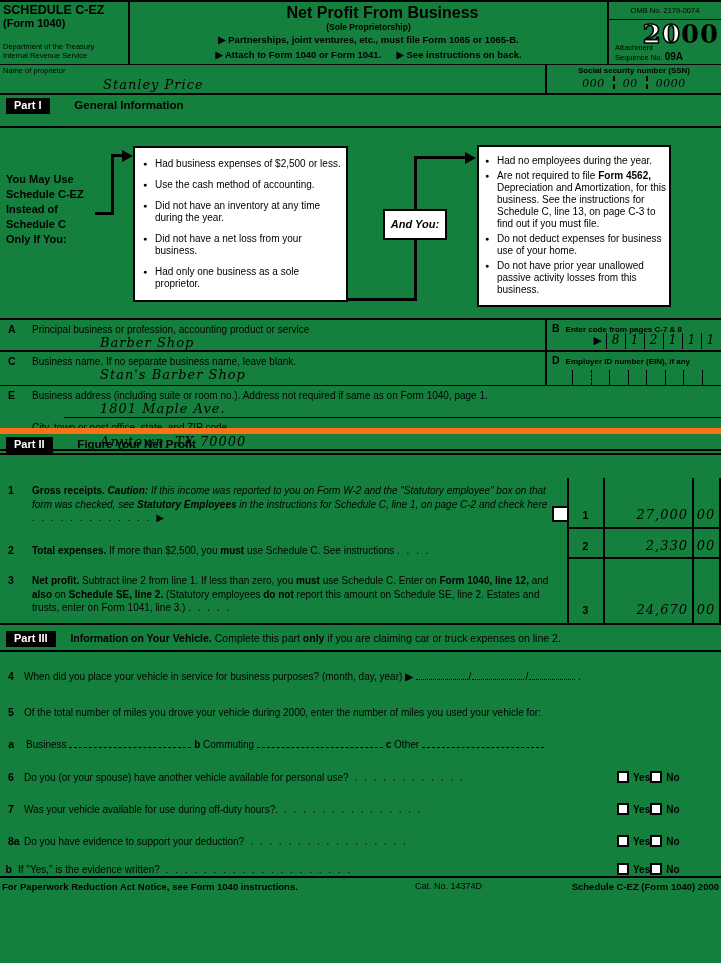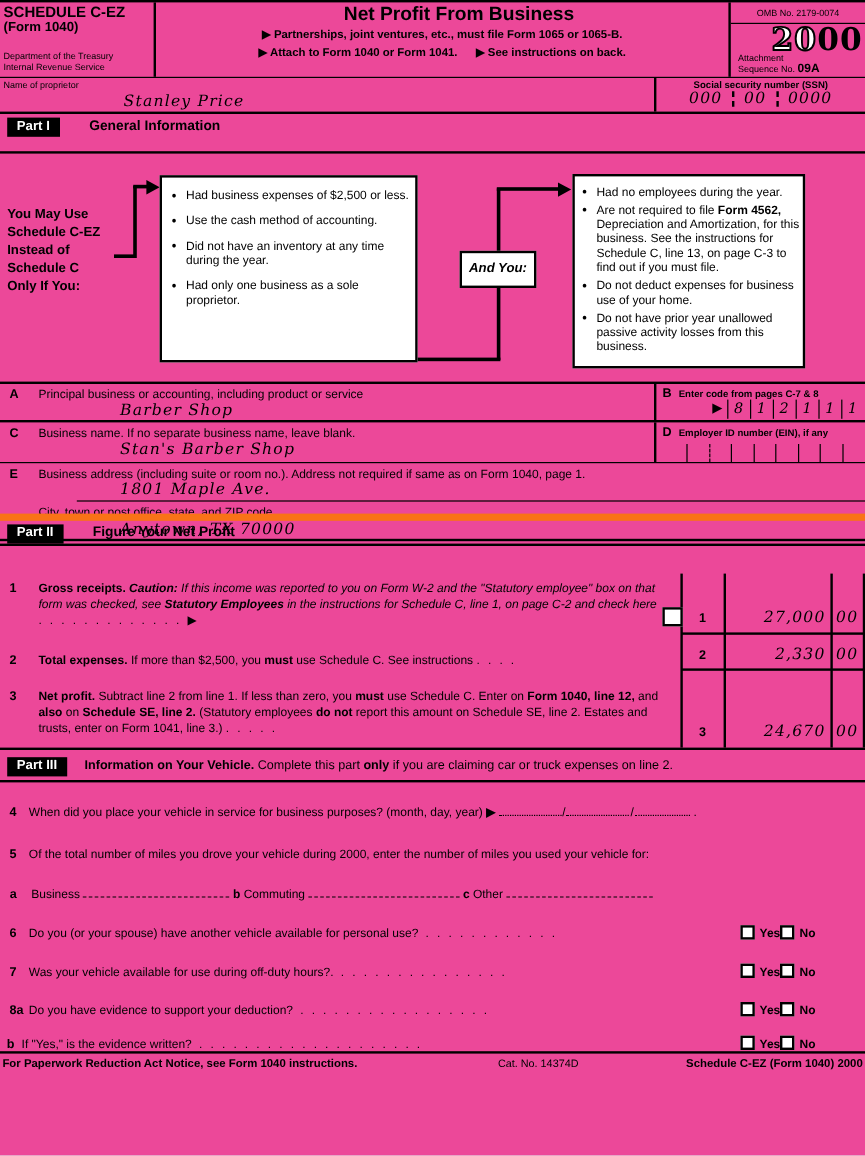--- a/index.html
+++ b/index.html
@@ -1,18 +1,18 @@
 <!DOCTYPE html>
 <html><head>
 <meta charset="utf-8">
 <style>
   * { margin:0; padding:0; box-sizing:border-box; }
   html,body { background:#e8e8e8; }
   body { font-family:"Liberation Sans", sans-serif; color:#000; }
-  .page { position:relative; width:721px; height:963px; background:#ec4899; margin:0 auto;
+  .page { position:relative; width:721px; height:963px; background:#15803d; margin:0 auto;
           font-size:10px; line-height:13px; overflow:hidden; }
   .b { font-weight:bold; }
   .i { font-style:italic; }
   .hand { font-family:"DejaVu Serif", serif; font-style:italic; font-size:13px; letter-spacing:1px; white-space:nowrap; }
   .small { font-size:7.5px; line-height:9px; }
   .dots { letter-spacing:2px; white-space:nowrap; overflow:hidden; }
   .ptag { display:inline-block; background:#000; color:#fff; font-weight:bold; font-size:11px; padding:1px 8px 2px 8px; }
   .cb { display:inline-block; width:12px; height:12px; border:2px solid #000; background:#fff; vertical-align:-2px; }
   .seg { position:absolute; background:#000; }
   .arrowhead { position:absolute; width:0; height:0; border-top:6px solid transparent; border-bottom:6px solid transparent; border-left:11px solid #000; }
@@ -33,21 +33,21 @@
   .hdr-right .att { position:absolute; bottom:2px; left:6px; text-align:left; font-size:7.5px; line-height:9px; }
   .hdr-right .att .seqno { font-size:10px; font-weight:bold; }
 
   
   .namerow { position:absolute; top:65px; left:0; width:721px; height:30px; border-bottom:2.5px solid #000; display:flex; }
   .name-cell { flex:1; padding:1px 3px; }
   .name-val { margin:3px 0 0 100px; }
   .ssn-cell { width:176px; border-left:2px solid #000; text-align:center; }
   .ssn-label { font-size:8px; font-weight:bold; line-height:10px; padding-top:1px; }
   .ssn-vals { display:flex; justify-content:center; align-items:center; }
-  .ssn-vals span { padding:0 8px; }
+  .ssn-vals span { padding:0 8px;font-family:Liberation Serif, serif; }
   .ssn-vals span + span { border-left:2px dashed #000; }
 
   
   .parthdr { position:absolute; left:0; width:721px; padding:3px 0 0 6px; border-bottom:2px solid #000; }
   .parthdr .pt-title { font-weight:bold; font-size:11.5px; margin-left:22px; }
   .p3hdr-text { font-size:10.5px; margin-left:12px; }
 
   
   .p1body { position:absolute; top:128px; left:0; width:721px; height:190px; }
   .mayuse { position:absolute; left:6px; top:44px; font-weight:bold; font-size:11px; line-height:15px; }
@@ -122,20 +122,21 @@
     <div class="hdr-left">
       <div class="sched">SCHEDULE C-EZ</div>
       <div class="sched" style="font-size:11px">(Form 1040)</div>
       <div class="dept">
         <div>Department of the Treasury</div>
         <div>Internal Revenue Service</div>
       </div>
     </div>
     <div class="hdr-center">
       <div class="title">Net Profit From Business</div>
+      <div class="sub">(Sole Proprietorship)</div>
       <div class="inst">▶ Partnerships, joint ventures, etc., must file Form 1065 or 1065-B.</div>
       <div class="inst">
         <span>▶ Attach to Form 1040 or Form 1041.</span>
         <span style="display:inline-block;width:10px"></span>
         <span>▶ See instructions on back.</span>
       </div>
     </div>
     <div class="hdr-right">
       <div class="omb">OMB No. 2179-0074</div>
       <div class="year"><span class="outl">20</span><span>00</span></div>
@@ -183,39 +184,40 @@
     <div class="seg" style="left:340px;top:170px;width:77px;height:2.5px"></div>
     <div class="seg" style="left:414px;top:29px;width:2.5px;height:143px"></div>
     <div class="seg" style="left:414px;top:28px;width:52px;height:2.5px"></div>
     <div class="arrowhead" style="left:465px;top:23.5px"></div>
 
     <div class="boxed midbox">
       <ul class="blist">
           <li><span>Had business expenses of $2,500 or less.</span></li>
           <li><span>Use the cash method of accounting.</span></li>
           <li><span>Did not have an inventory at any time during the year.</span></li>
+          <li><span>Did not have a net loss from your business.</span></li>
           <li><span>Had only one business as a sole proprietor.</span></li>
         </ul>
     </div>
 
     <div class="andyou">And You:</div>
 
     <div class="boxed rightbox">
       <ul class="blist">
           <li><span>Had no employees during the year.</span></li>
           <li><span>Are not required to file </span><span class="b">Form 4562,</span><span> Depreciation and Amortization, for this business. See the instructions for Schedule C, line 13, on page C-3 to find out if you must file.</span></li>
           <li><span>Do not deduct expenses for business use of your home.</span></li>
           <li><span>Do not have prior year unallowed passive activity losses from this business.</span></li>
         </ul>
     </div>
   </div>
 
   <div class="fieldrow rowA">
     <span class="rlabel">A</span>
-    <span class="rtext">Principal business or accounting, including product or service</span>
+    <span class="rtext">Principal business or profession, accounting product or service</span>
     <span class="rval hand">Barber Shop</span>
     <div class="sidebox">
       <div class="shead"><span class="slet">B</span><span>Enter code from pages C-7 &amp; 8</span></div>
       <div class="codecells">
         <span class="arr">▶</span>
         <span class="cell hand">8</span>
         <span class="cell hand">1</span>
         <span class="cell hand">2</span>
         <span class="cell hand">1</span>
         <span class="cell hand">1</span>

